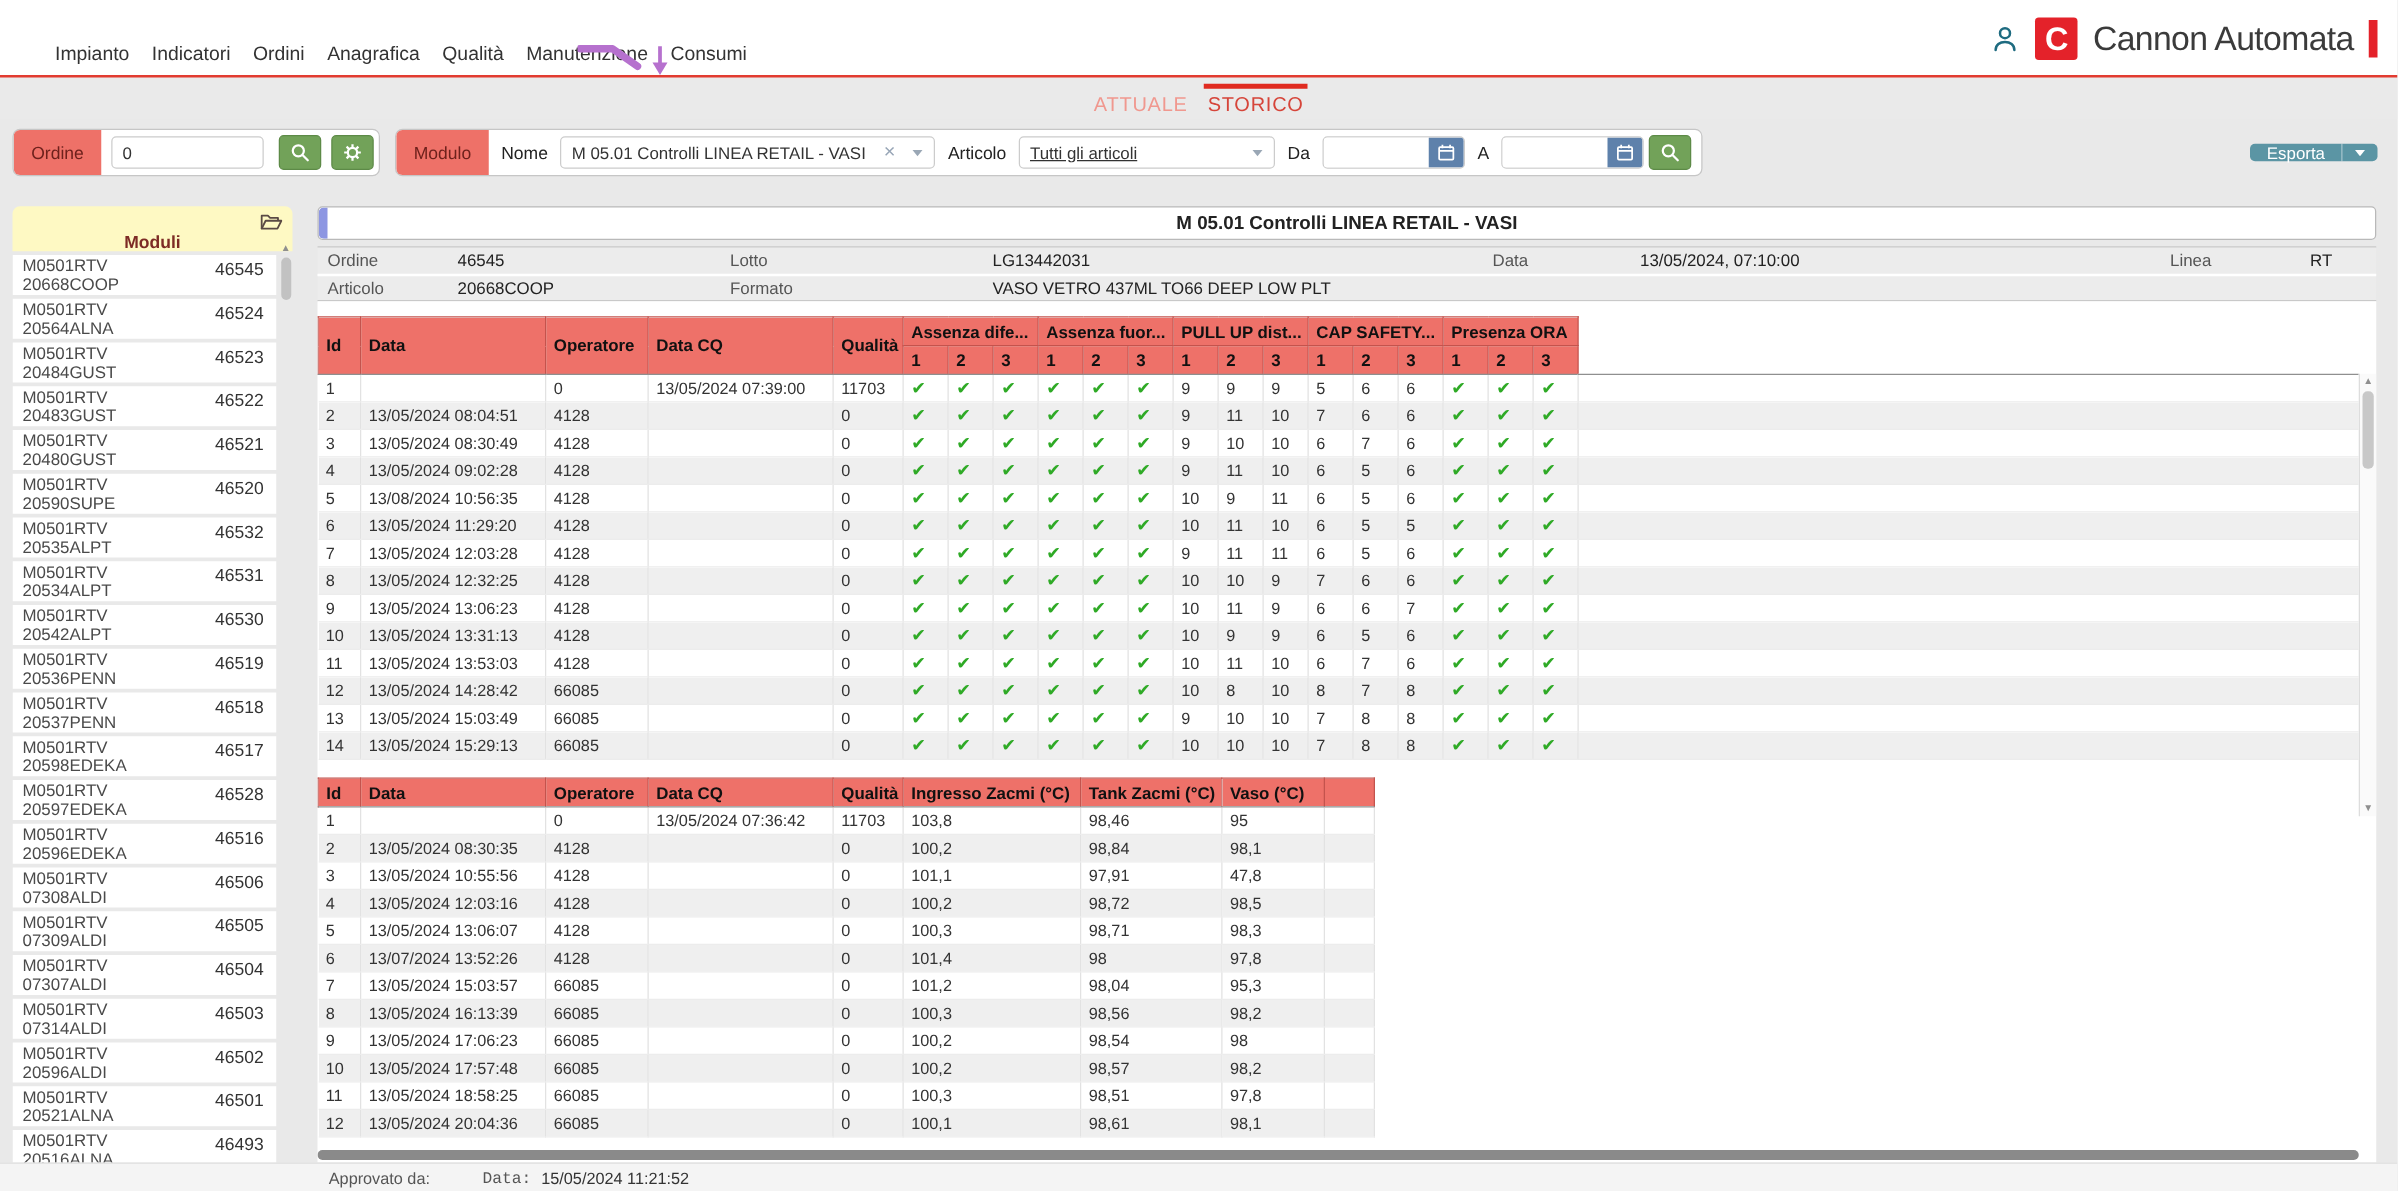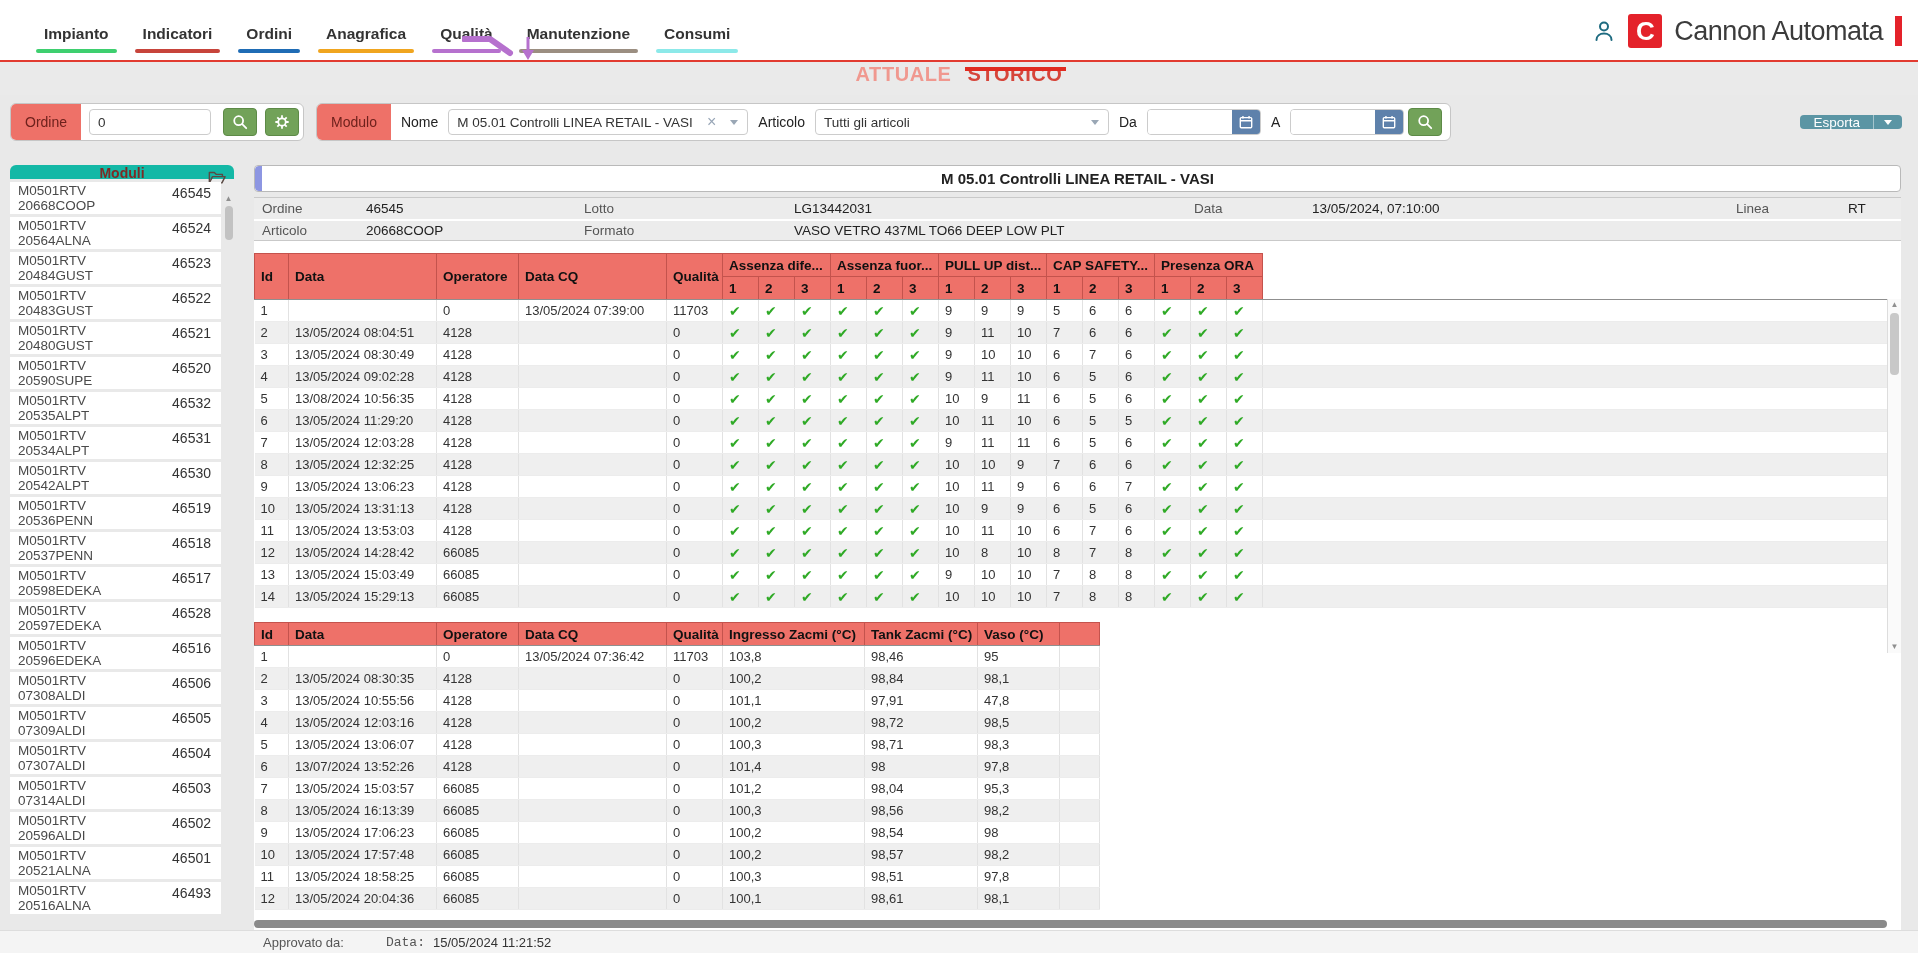--- a/index.html
+++ b/index.html
@@ -4,34 +4,34 @@
 <style>
   * { box-sizing: border-box; }
   html,body { margin:0; padding:0; width:1918px; height:953px; overflow:hidden;
               background:#e9e9e9; font-family:"Liberation Sans","DejaVu Sans",sans-serif; }
   .app { position:relative; width:1918px; height:953px; }
 
   
   .topbar { height:60px; background:#fff; display:flex; align-items:flex-end;
             justify-content:space-between; padding:0 16px 0 42px; }
   .mainnav { display:flex; gap:30px; align-items:flex-end; padding-bottom:7px; }
-  .nav-item { display:flex; flex-direction:column; align-items:center; padding:0 2px; cursor:pointer;font-weight:bold; }
+  .nav-item { display:flex; flex-direction:row; align-items:center; padding:0 2px; cursor:pointer; }
   .nav-label { font-size:15.5px; color:#333; white-space:nowrap; }
   .nav-underline { height:4px; border-radius:2px; margin:6px -8px 0 -8px; align-self:stretch; }
   .qualita-arrow { position:absolute; left:462px; top:36px; pointer-events:none; }
   .topbar-right { display:flex; align-items:center; gap:12px; padding-bottom:12px; }
   .logo-box { width:34px; height:34px; background:#e4222a; border-radius:3px; color:#fff;
               display:flex; align-items:center; justify-content:center; font-size:26px; font-weight:bold; }
   .brand-text { font-size:27px; color:#3b3b3b; letter-spacing:-0.5px; white-space:nowrap; }
   .brand-cursor { width:7px; height:30px; background:#e4222a; }
 
   
   .tabstrip { height:35px; background:#eaeaea; border-top:2px solid #e23b30;
               display:flex; justify-content:center; gap:16px; }
-  .tab { position:relative; padding-top:1px; font-size:20px; font-weight:bold;
+  .tab { position:relative; padding-top:14px; font-size:16px; font-weight:normal;
          letter-spacing:.6px; cursor:pointer; }
   .tab-attuale { color:#f0988f; }
   .tab-storico { color:#d6453a; }
   .tab-storico::before { content:""; position:absolute; top:5px; left:-3px; right:-3px;
                          height:4px; background:#e02b20; }
 
   
   .filterrow { margin:8px 16px 24px 10px; height:38px; display:flex; align-items:stretch; gap:12px; }
   .fpanel { background:#fff; border:1px solid #c6c6c6; border-radius:6px; display:flex;
             align-items:center; overflow:hidden; }
@@ -60,22 +60,22 @@
   .export-sep { width:1px; align-self:stretch; background:rgba(255,255,255,.45); }
   .export-car { padding:0 10px; }
   .export-car i { display:block; width:0; height:0; border-left:4.5px solid transparent;
                   border-right:4.5px solid transparent; border-top:5.5px solid #fff; }
 
   
   .content { display:flex; padding:0 17px 0 10px; height:765px; }
 
   
   .sidebar { width:224px; position:relative; flex:none; }
-  .side-header { height:14px; background:#14b8a6; border-radius:6px 6px 0 0; display:flex;
-                 align-items:flex-start; justify-content:center; color:#7d2b25; font-weight:bold;
+  .side-header { height:36px; background:#fef9c3; border-radius:6px 6px 0 0; display:flex;
+                 align-items:flex-end; justify-content:center; color:#7d2b25; font-weight:bold;
                  font-size:14px; position:relative; }
   .side-folder { position:absolute; right:8px; top:5px; }
   .side-list { height:739px; overflow:hidden; padding-right:13px; padding-top:3px; }
   .side-item { height:32px; margin-bottom:3px; background:#fff; position:relative;
                padding:2px 8px; cursor:pointer; }
   .si-code,.si-name { font-size:13.5px; color:#4a4a4a; line-height:14.5px; }
   .si-num { position:absolute; right:10px; top:3px; font-size:14px; color:#333; }
   .side-scroll { position:absolute; right:0; top:29px; bottom:8px; width:11px; }
   .side-scroll .arr { font-size:8px; color:#8f8f8f; text-align:center; line-height:10px; }
   .side-scroll .thumb { width:8px; height:34px; background:#c2c2c2; border-radius:4px; margin:2px auto 0; }
@@ -211,21 +211,21 @@
 
     <div class="fpanel">
       <span class="chip">Modulo</span>
       <span class="flabel">Nome</span>
       <div class="combo" style="width:300px;">
         <span class="combo-val">M 05.01 Controlli LINEA RETAIL - VASI</span>
         <span class="combo-x">×</span>
         <span class="caret"></span>
       </div>
       <span class="flabel">Articolo</span>
-      <div class="combo" style="width:294px;">
+      <div class="combo" style="width:205px;text-decoration:underline;">
         <span class="combo-val">Tutti gli articoli</span>
         <span class="caret"></span>
       </div>
       <span class="flabel">Da</span>
       <div class="dategroup">
         <input value="" style="">
         <button class="btn-cal">
           <svg width="14" height="14" viewBox="0 0 16 16">
             <rect x="1.5" y="3" width="13" height="11.5" rx="1" fill="none" stroke="#fff" stroke-width="1.6"></rect>
             <line x1="1.5" y1="6.5" x2="14.5" y2="6.5" stroke="#fff" stroke-width="1.6"></line>

